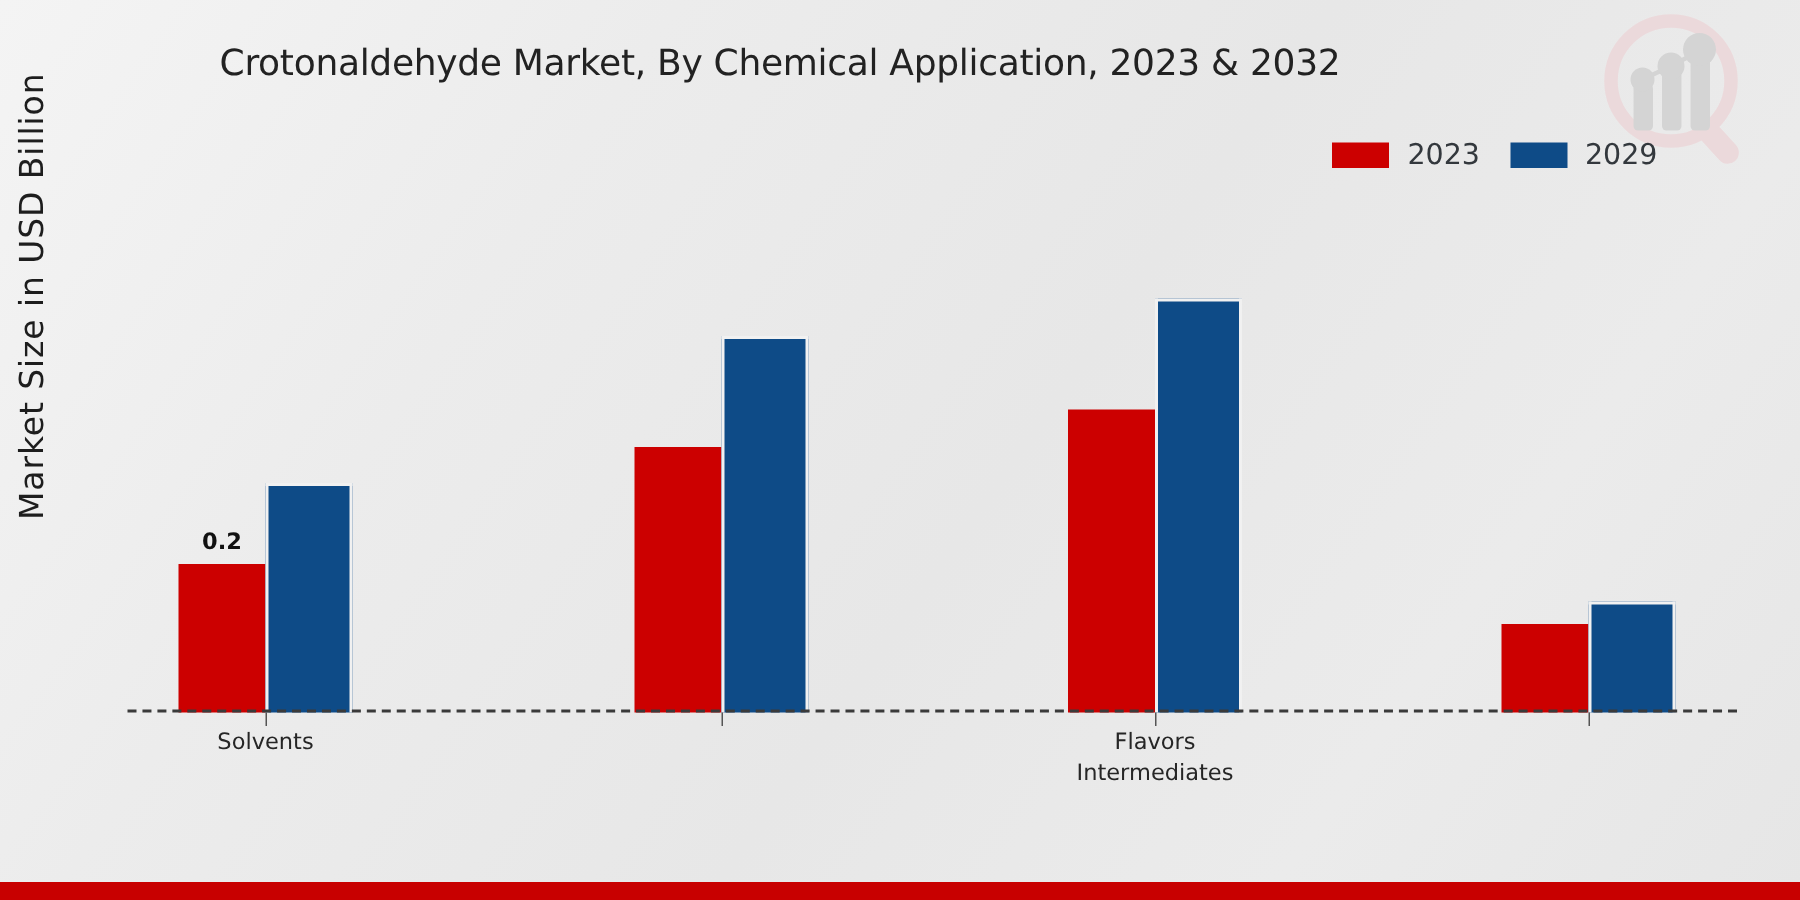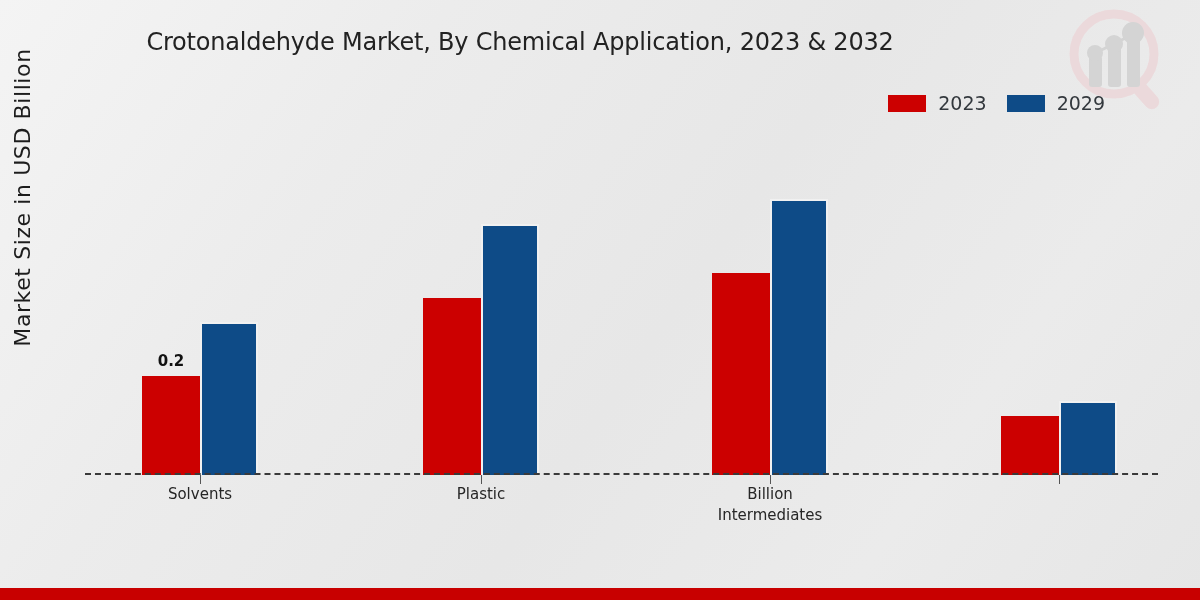--- a/index.html
+++ b/index.html
@@ -204,43 +204,42 @@
     <div class="legend-item">
       <span class="legend-swatch" id="legend-swatch-1" style="background: rgb(14, 75, 135);"></span>
       <span class="legend-label">2029</span>
     </div>
   </div>
 
   <div id="y-axis-title">Market Size in USD Billion</div>
 
   <div id="plot-area">
     <div id="bars-container">
-        <div class="bar-group" style="left: 57px; width: 116px;">
+        <div class="bar-group" style="left: 34px; width: 116px;">
           <div class="bar series-2023" style="height: 98.5714px;"></div>
           <div class="bar-value-label" style="bottom: 104.571px; left: 0px;">0.2</div>
           <div class="bar series-2032" style="height: 152.786px;"></div>
           <div class="tick-mark"></div>
           <div class="category-label">
             <div>Solvents</div>
           </div>
         </div>
         <div class="bar-group" style="left: 338px; width: 116px;">
           <div class="bar series-2023" style="height: 177.429px;"></div>
           <div class="bar series-2032" style="height: 251.357px;"></div>
           <div class="tick-mark"></div>
           <div class="category-label">
-            <div>Plastic</div>
           </div>
         </div>
         <div class="bar-group" style="left: 627px; width: 116px;">
           <div class="bar series-2023" style="height: 202.071px;"></div>
           <div class="bar series-2032" style="height: 276px;"></div>
           <div class="tick-mark"></div>
           <div class="category-label">
-            <div>Billion</div>
+            <div>Flavors</div>
             <div>Intermediates</div>
           </div>
         </div>
         <div class="bar-group" style="left: 916px; width: 116px;">
           <div class="bar series-2023" style="height: 59.1429px;"></div>
           <div class="bar series-2032" style="height: 73.9286px;"></div>
           <div class="tick-mark"></div>
         </div>
       </div>
     <div id="baseline"></div>

